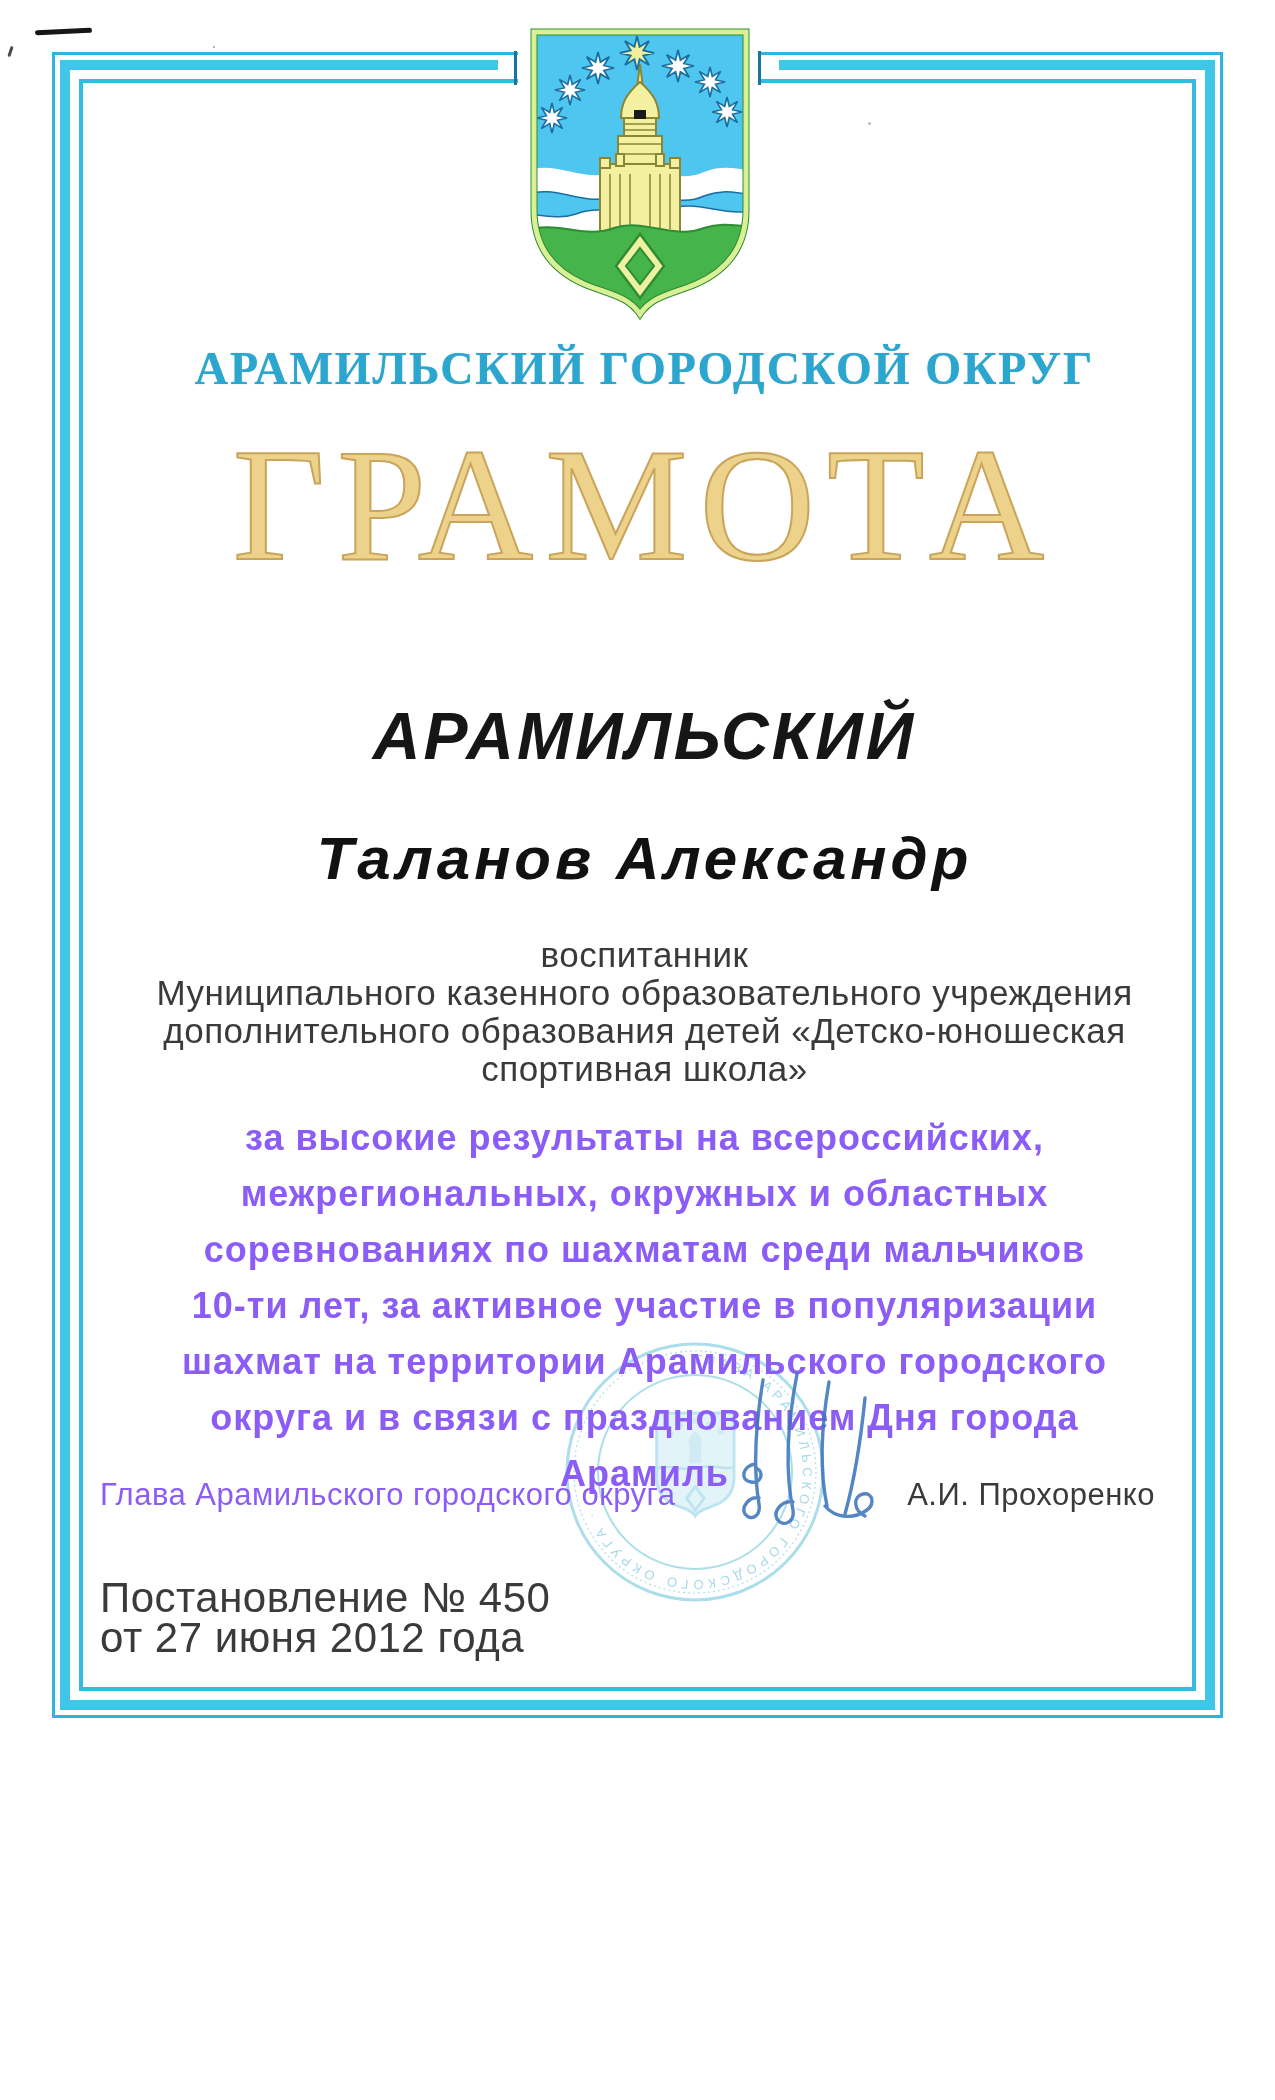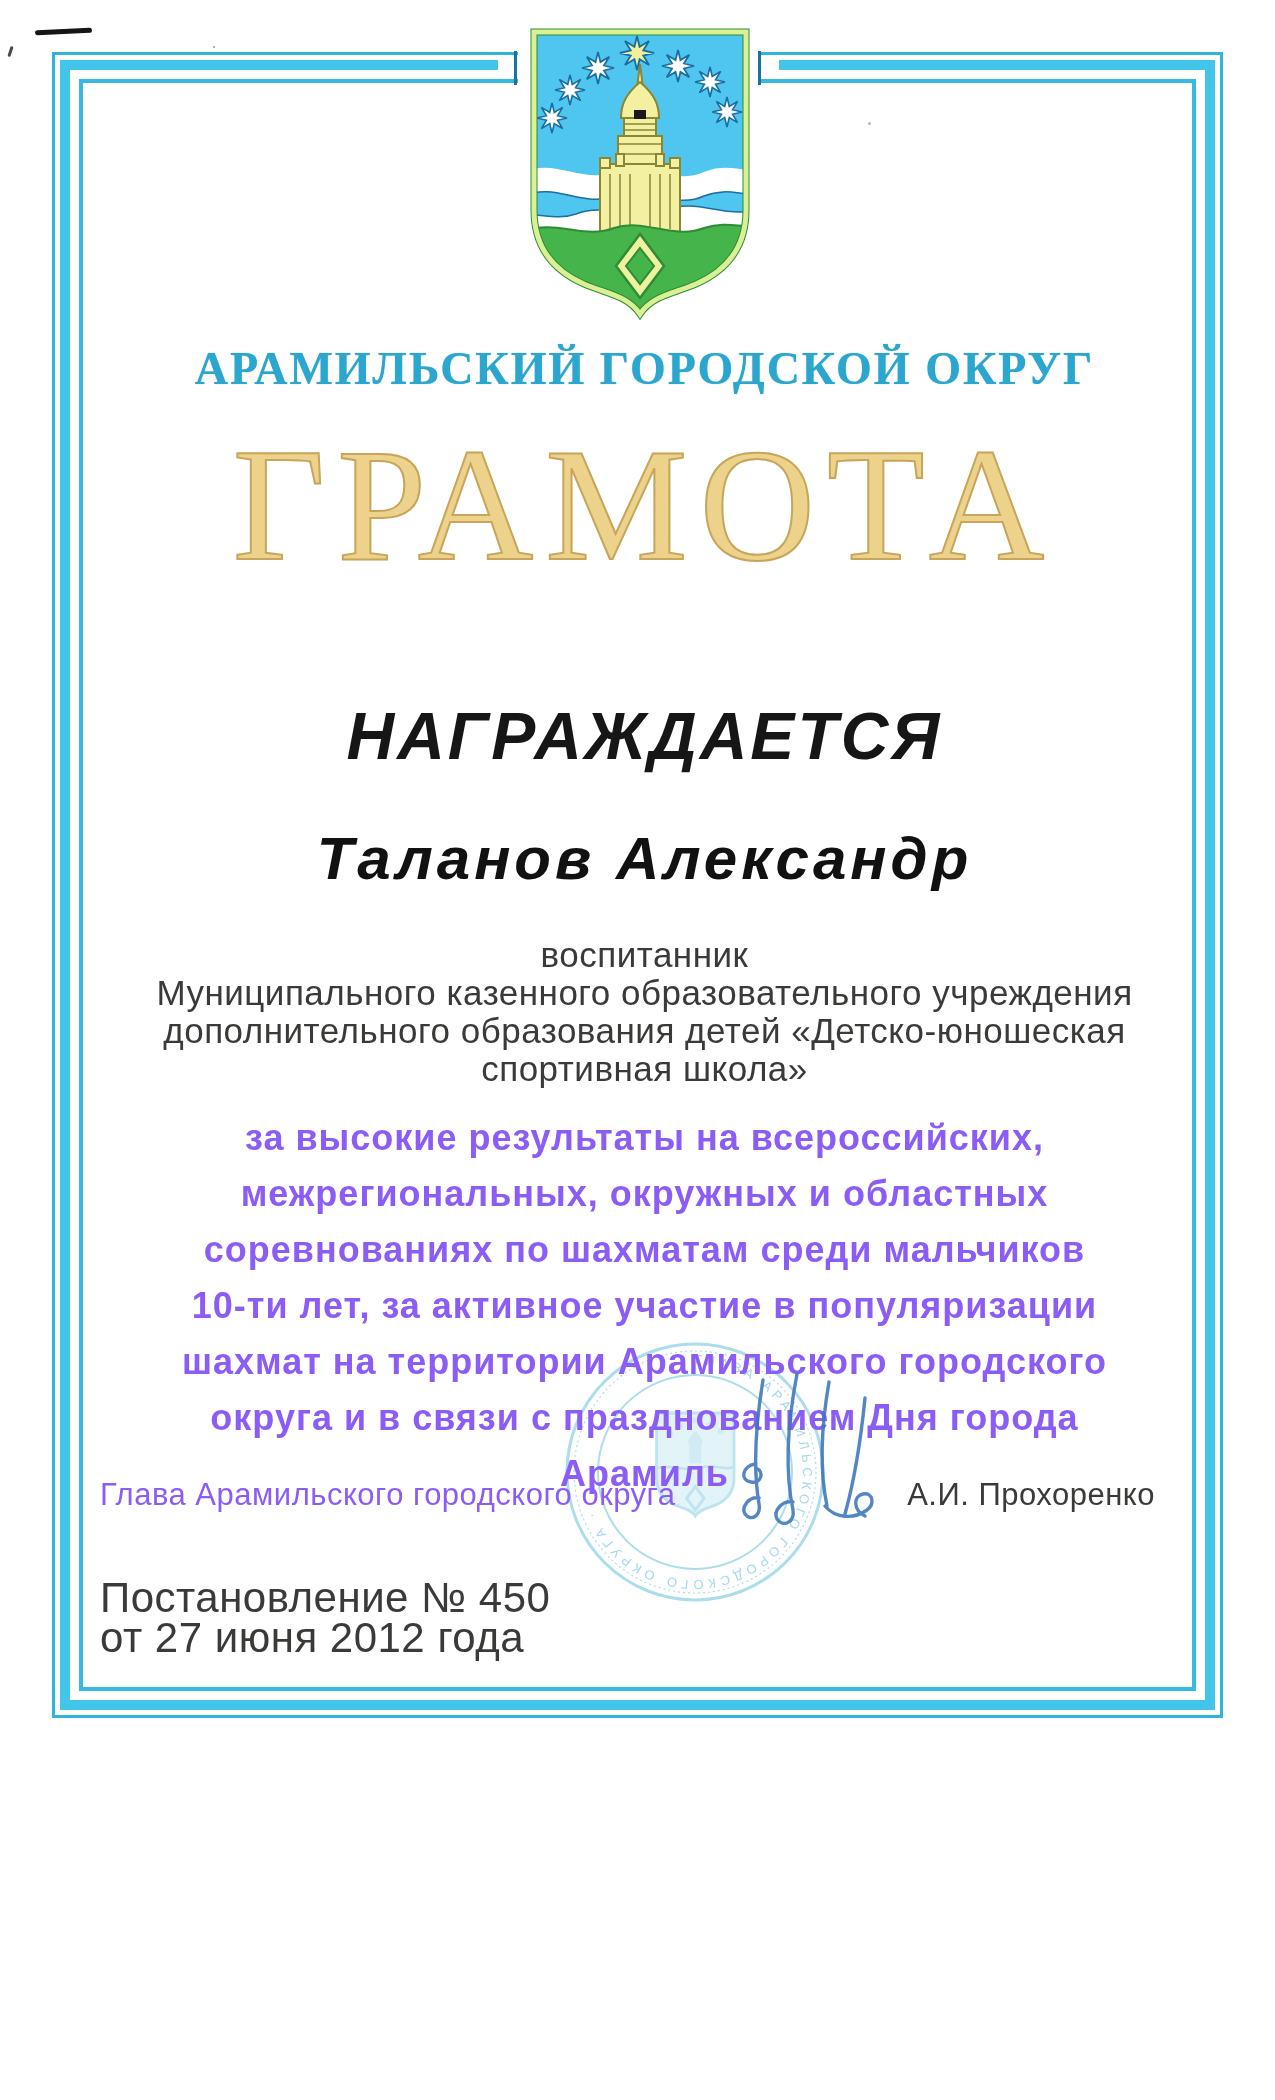--- a/index.html
+++ b/index.html
@@ -162,21 +162,21 @@
       <path d="M72,6 C62,58 60,104 68,142 C70,154 58,160 52,151 C48,143 57,132 68,134"></path>
       <path d="M104,14 C96,60 94,100 102,138"></path>
       <path d="M30,96 C18,98 14,112 26,114 C36,116 40,104 31,100"></path>
       <path d="M100,138 C110,150 128,152 142,142 C150,136 148,124 138,126 C128,128 128,142 140,148"></path>
       <path d="M140,30 C136,70 130,110 120,146"></path>
     </g>
   </svg>
 
   <div class="txt municipality">АРАМИЛЬСКИЙ ГОРОДСКОЙ ОКРУГ</div>
   <div class="txt gramota">ГРАМОТА</div>
-  <div class="txt award-label">НАГРАЖДАЕТСЯ</div>
+  <div class="txt award-label">АРАМИЛЬСКИЙ</div>
   <div class="txt descr">
     <div>воспитанник</div>
     <div>Муниципального казенного образовательного учреждения</div>
     <div>дополнительного образования детей «Детско-юношеская</div>
     <div>спортивная школа»</div>
   </div>
 
   <div class="txt recipient">Таланов Александр</div>
 
   <div class="txt reason">

